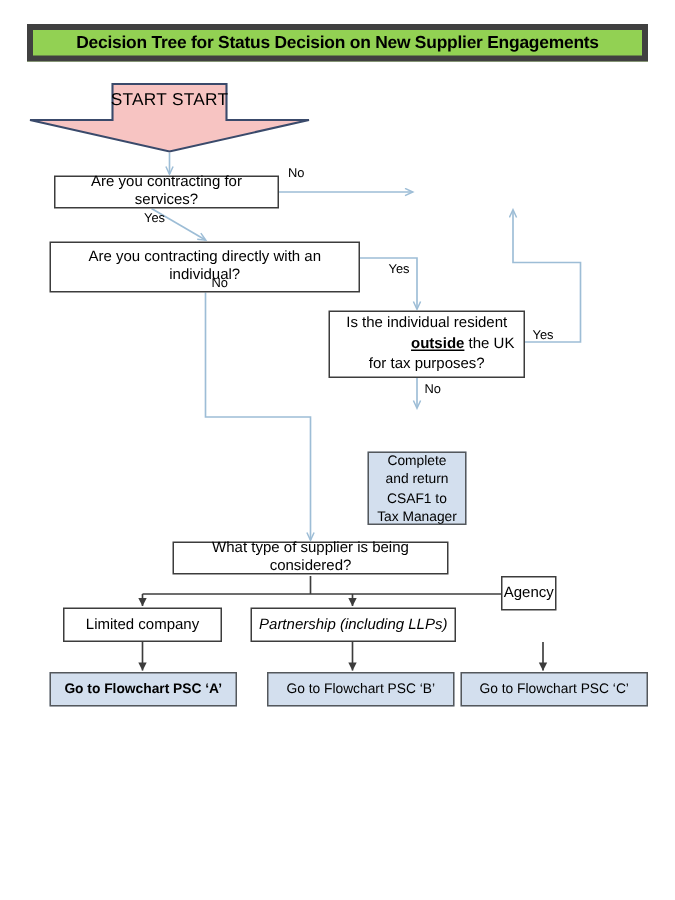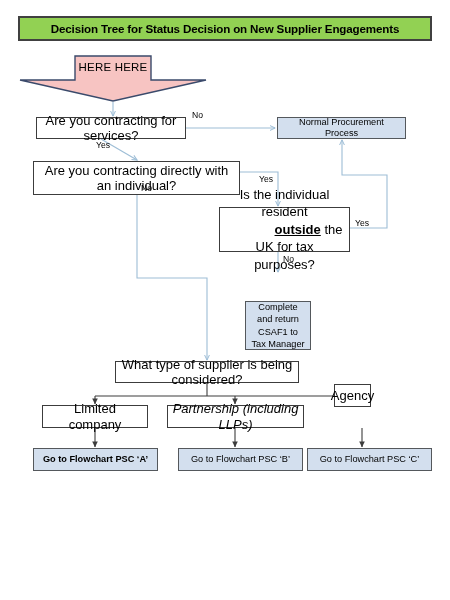--- a/index.html
+++ b/index.html
@@ -46,21 +46,21 @@
     line-height: 1.18;
   }
 
   
   .title-banner {
     left: 18px;
     top: 16px;
     width: 414px;
     height: 25px;
     background: #92d153;
-    border: 2px solid #404040;
+    border: 4px solid #404040;
     color: #000000;
     font-size: 11.6px;
     font-weight: bold;
     letter-spacing: -0.15px;
   }
 
   
   .start-arrow {
     left: 18px;
     top: 55px;
@@ -79,21 +79,21 @@
     font-size: 11.5px;
     color: #000;
     letter-spacing: 0.2px;
   }
 
   
   .box-plain {
     background: #ffffff;
     border: 1.2px solid #3c3c3c;
     color: #000000;
-    font-size: 13px;
+    font-size: 10px;
     padding: 2px 4px;
   }
 
   
   .box-fill {
     background: #d3dfee;
     border: 1.2px solid #54585c;
     color: #000000;
     font-size: 9.2px;
     padding: 2px 4px;
@@ -171,26 +171,25 @@
       <path d="M362,428 L362,447" marker-end="url(#ah-dark)"></path>
     </g>
   </svg>
 
   <div class="node title-banner">Decision Tree for Status Decision on New Supplier Engagements</div>
 
   <div class="start-arrow">
     <svg width="190" height="47" viewBox="0 0 190 47" xmlns="http://www.w3.org/2000/svg">
       <polygon points="57,1 133,1 133,25 188,25 95,46 2,25 57,25" fill="#f7c4c2" stroke="#3a4a6b" stroke-width="1.4"></polygon>
     </svg>
-    <div class="label">HERE HERE</div>
+    <div class="label">START START</div>
   </div>
 
   <div class="node box-plain" style="left:36px; top:117px; width:150px; height:22px;">Are you contracting for services?</div>
 
-  <div class="node box-fill" style="left:277px; top:117px; width:129px; height:22px;">Normal Procurement Process</div>
 
   <div class="edge-label" style="left:192px; top:110px;">No</div>
 
   <div class="edge-label" style="left:96px; top:140px;">Yes</div>
 
   <div class="node box-plain" style="left:33px; top:161px; width:207px; height:34px;">Are you contracting directly with an individual?</div>
 
   <div class="edge-label" style="left:259px; top:174px;">Yes</div>
 
   <div class="edge-label" style="left:141px; top:183px;">No</div>

